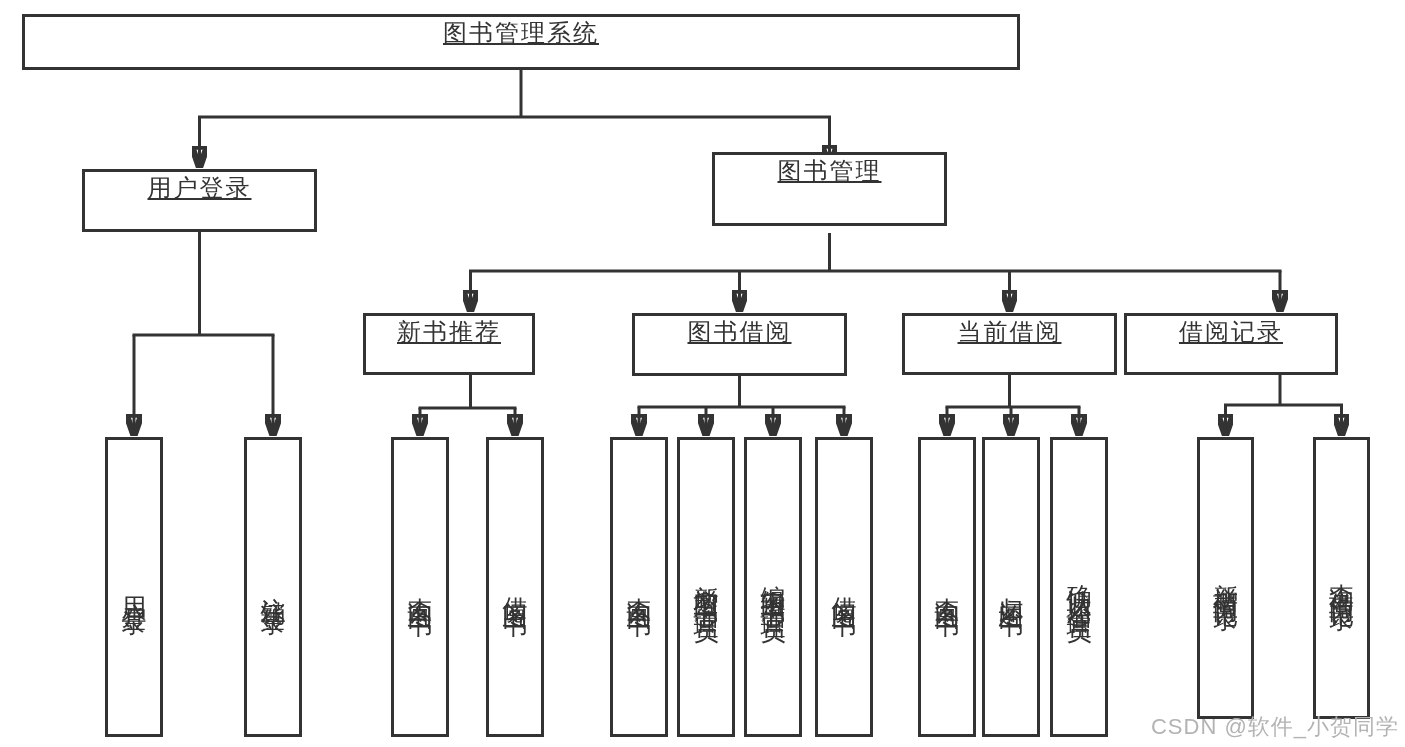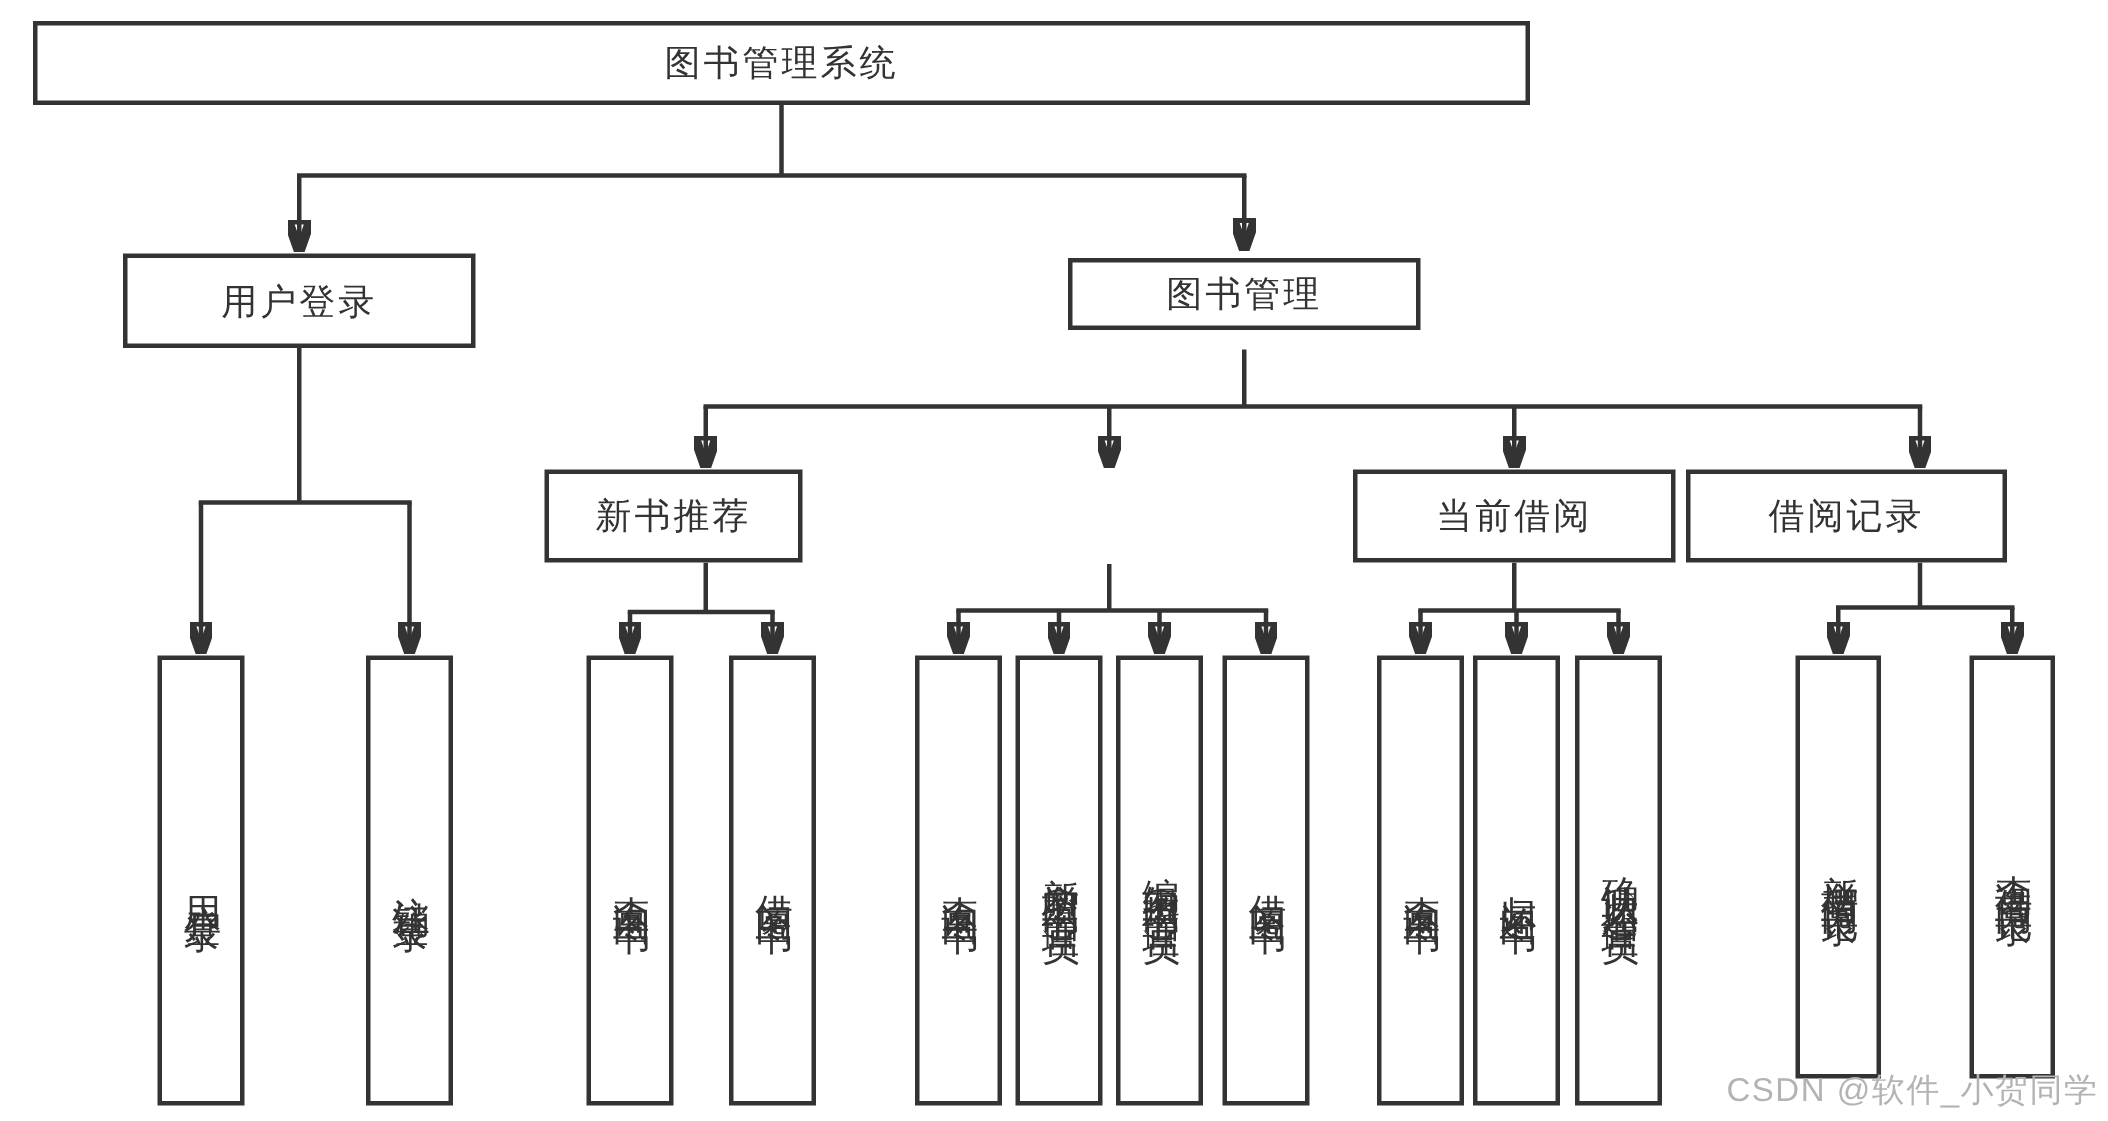--- a/index.html
+++ b/index.html
@@ -36,27 +36,28 @@
   }
   .arrowhead{
     fill:var(--line,#333);
     stroke:none;
   }
   .node{
     position:absolute;
     background:var(--box-bg);
     border:3px solid var(--line);
     display:flex;
-    align-items:center;
+    align-items:flex-start;
     justify-content:center;
     box-sizing:border-box;
     font-size:24px;
     letter-spacing:2px;
     color:var(--text);
     white-space:nowrap;
+    text-decoration:underline;
   }
   .leaf{
     position:absolute;
     background:var(--box-bg);
     border:3px solid var(--line);
     box-sizing:border-box;
     display:flex;
     align-items:center;
     justify-content:center;
     writing-mode:vertical-rl;
@@ -136,27 +137,30 @@
     </g>
   </svg>
 
   <div class="node" style="left:22px;top:14px;width:998px;height:56px">
     <span>图书管理系统</span>
   </div>
 
   <div class="node" style="left:82px;top:169px;width:235px;height:63px">
     <span>用户登录</span>
   </div>
-  <div class="node" style="left:712px;top:172px;width:235px;height:48px">
+  <div class="node" style="left:712px;top:152px;width:235px;height:74px">
     <span>图书管理</span>
   </div>
 
   <div class="node" style="left:363px;top:313px;width:172px;height:62px">
     <span>新书推荐</span>
   </div>
+  <div class="node" style="left:632px;top:313px;width:215px;height:63px">
+    <span>图书借阅</span>
+  </div>
   <div class="node" style="left:902px;top:313px;width:215px;height:62px">
     <span>当前借阅</span>
   </div>
   <div class="node" style="left:1124px;top:313px;width:214px;height:62px">
     <span>借阅记录</span>
   </div>
 
   <div class="leaf" style="left:105px;top:437px;width:58px;height:300px">
     <span>用户登录</span>
   </div>

